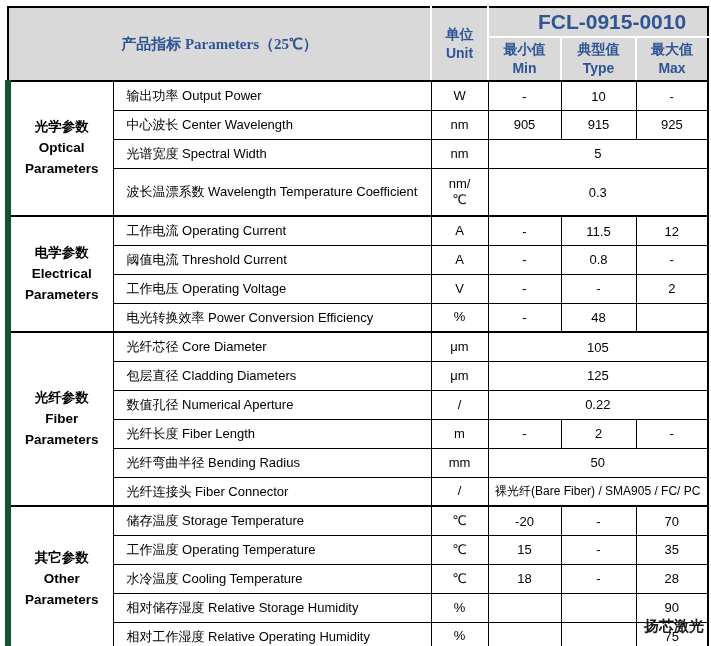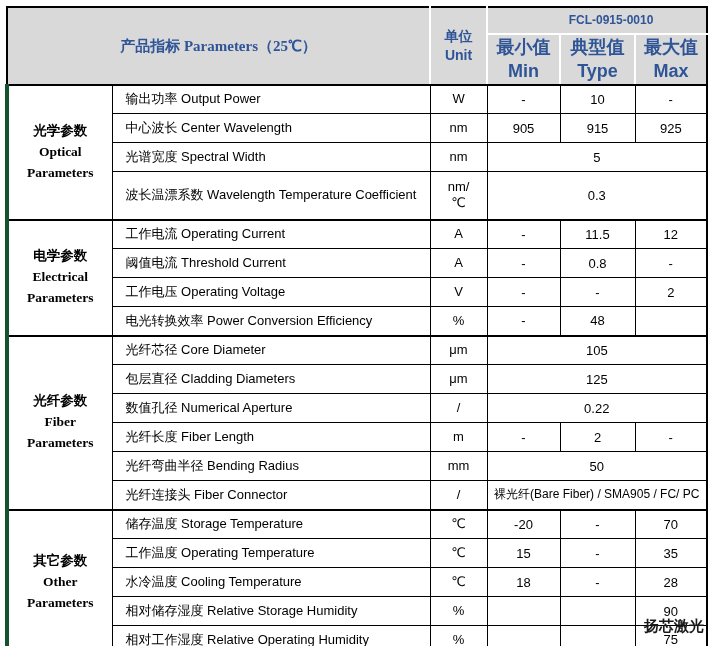--- a/index.html
+++ b/index.html
@@ -21,42 +21,42 @@
     background:#d9d9d9;
     color:#2f5597;
     font-weight:bold;
     border:2px solid #ffffff;
     text-align:center;
     vertical-align:middle;
     line-height:1.35;
   }
   th.title   { font-size:15px; }
   th.unit-h  { font-size:14px;margin-left:20px; }
-  th.model   { font-size:12px;padding-left:28px; }
-  th.mtm     { font-size:18px; }
+  th.model   { font-size:21px;padding-left:28px; }
+  th.mtm     { font-size:14px; }
   th.e-top    { border-top:2px solid #000; }
   th.e-left   { border-left:2px solid #000;font-family:Liberation Serif, serif; }
   th.e-right  { border-right:2px solid #000; }
   th.e-bottom { border-bottom:2px solid #000; }
   tr.h1 { height:27px; }
   tr.h2 { height:44px; }
   
   td {
     border:1px solid #000;
     font-size:13px;
     vertical-align:middle;
     background:#fff;
     overflow:hidden;
     white-space:nowrap;
   }
   tr.r { height:29px; }
   tr.rtall { height:48px; }
   tr.sec-start td { border-top:2px solid #000; }
   tr.last td { border-bottom:2px solid #000; }
-  td.o-left  { border-left:4px solid #14532d;font-family:Liberation Serif, serif; }
+  td.o-left  { border-left:6px solid #14532d; }
   td.o-right { border-right:2px solid #000; }
   td.section-cell {
     text-align:center;
     font-weight:bold;
     font-size:13.5px;
     line-height:1.55;
     white-space:normal;
   }
   td.pname { text-align:left; padding-left:13px; }
   td.unit  { text-align:center; line-height:1.25; }

